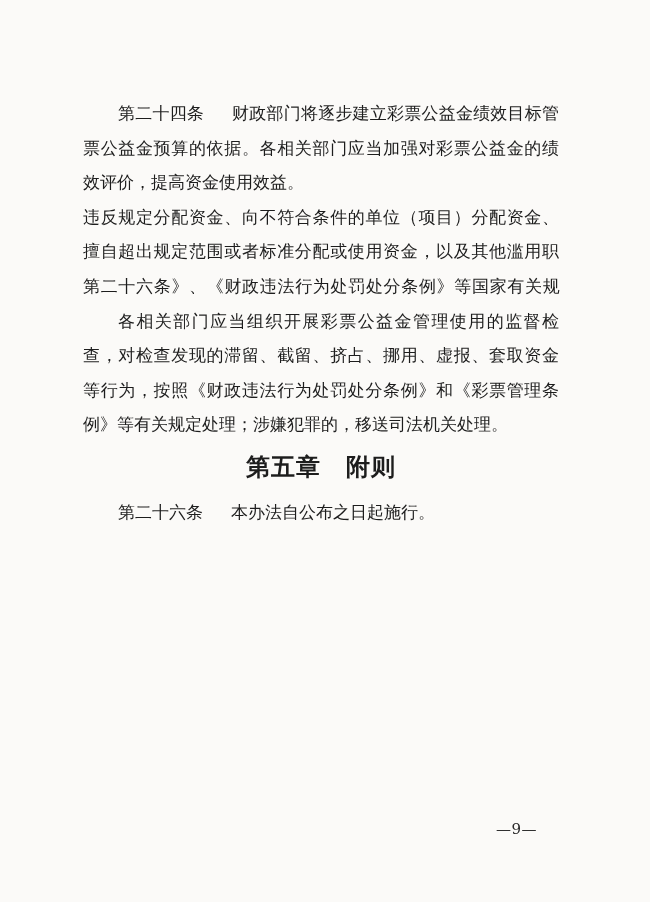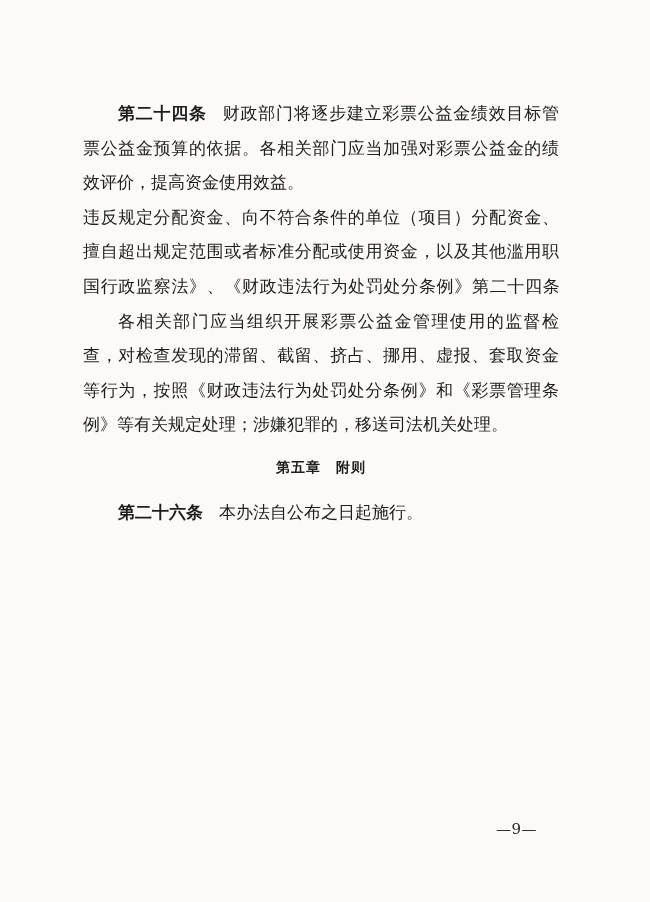--- a/index.html
+++ b/index.html
@@ -33,31 +33,31 @@
     text-align: justify;
     text-align-last: justify;
   }
   .line.last {
     text-align-last: left;
   }
   .line.indent {
     padding-left: 35px;
   }
   .line .lead {
-    font-weight: bold;
-    margin-right: 16px;
+    font-weight: normal;
+    margin-right: 28px;
   }
   .tight {
     letter-spacing: -0.7px;
   }
   .heading {
     height: 34.6px;
     line-height: 34.6px;
     margin: 8px 0 10px 0;
-    font-size: 14px;
+    font-size: 24px;
     font-weight: bold;
     text-align: center;
     text-align-last: center;
     letter-spacing: 1px;
   }
   .pagenum {
     position: absolute;
     top: 820px;
     left: 496px;
     font-size: 15px;
@@ -72,21 +72,21 @@
 <div class="doc">
 
   <div class="line indent">
     <span class="lead">第二十四条</span><span>财政部门将逐步建立彩票公益金绩效目标管</span>
   </div>
   <div class="line">票公益金预算的依据。各相关部门应当加强对彩票公益金的绩</div>
   <div class="line last">效评价，提高资金使用效益。</div>
 
   <div class="line">违反规定分配资金、向不符合条件的单位（项目）分配资金、</div>
   <div class="line">擅自超出规定范围或者标准分配或使用资金，以及其他滥用职</div>
-  <div class="line tight">国行政监察法》、《财政违法行为处罚处分条例》第二十四条</div>
+  <div class="line tight">第二十六条》、《财政违法行为处罚处分条例》等国家有关规</div>
 
   <div class="line indent">各相关部门应当组织开展彩票公益金管理使用的监督检</div>
   <div class="line">查，对检查发现的滞留、截留、挤占、挪用、虚报、套取资金</div>
   <div class="line">等行为，按照《财政违法行为处罚处分条例》和《彩票管理条</div>
   <div class="line last">例》等有关规定处理；涉嫌犯罪的，移送司法机关处理。</div>
 
   <div class="heading">第五章　附则</div>
 
   <div class="line indent last">
     <span class="lead">第二十六条</span><span>本办法自公布之日起施行。</span>

